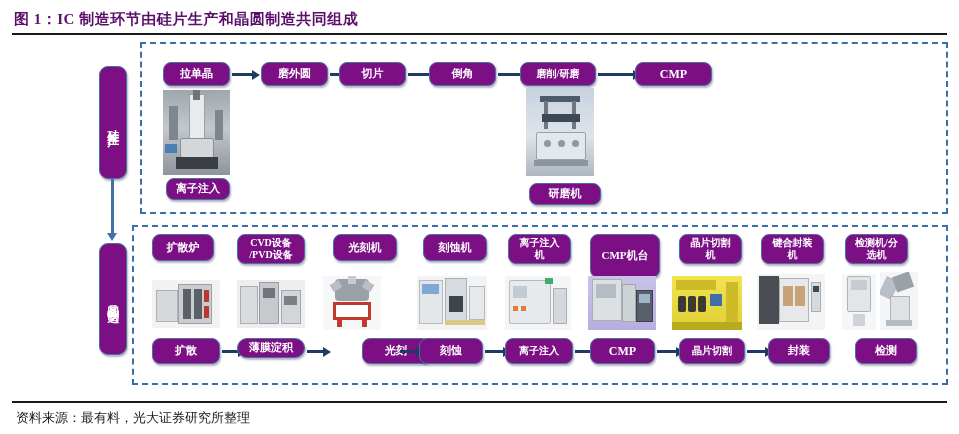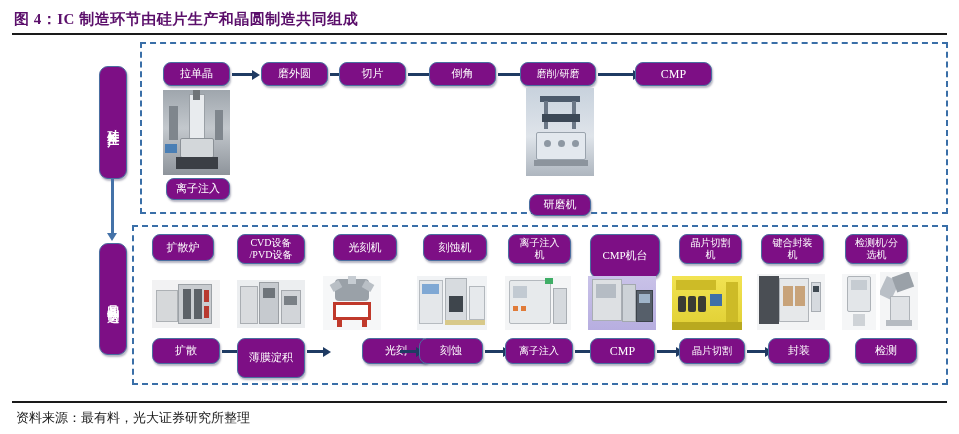--- a/index.html
+++ b/index.html
@@ -95,21 +95,21 @@
     border-top: 8px solid #4472a8;
   }
 
   
   .pbox {
     position: absolute;
     background: #7d0f85;
     border: 1px solid #4a6fa0;
     border-radius: 8px;
     color: #ffffff;
-    font-weight: normal;
+    font-weight: bold;
     font-size: 11px;
     display: flex;
     align-items: center;
     justify-content: center;
     text-align: center;
     line-height: 1.2;
     padding: 1px 2px;
     box-shadow: 1px 2px 2px rgba(40,40,80,0.35);
   }
   .pbox.small { font-size: 10px; }
@@ -136,21 +136,21 @@
     background: #e9e9ec;
   }
   .photo .ph-inner { width: 100%; height: 100%; position: relative; }
 
   
   .mch { position: absolute; }
 </style>
 </head>
 <body>
 
-<div class="fig-title">图 4：IC 制造环节由硅片生产和晶圆制造共同组成</div>
+<div class="fig-title">图 1：IC 制造环节由硅片生产和晶圆制造共同组成</div>
 <div class="title-rule"></div>
 
 <div class="panel" id="panel-silicon"></div>
 <div class="panel" id="panel-wafer"></div>
 
 <div class="vpill" id="vpill-silicon">
   <span>硅片生产</span>
 </div>
 <div class="vconnector"></div>
 <div class="vpill" id="vpill-wafer">
@@ -195,21 +195,21 @@
     <div class="mch" style="left:18px;top:13px;width:4px;height:28px;background:#6b7786;"></div>
     <div class="mch" style="left:46px;top:13px;width:4px;height:28px;background:#6b7786;"></div>
     <div class="mch" style="left:16px;top:26px;width:38px;height:8px;background:#3c4856;"></div>
     <div class="mch" style="left:10px;top:44px;width:50px;height:28px;background:#e3e8ee;border:1px solid #9aa3ad;border-radius:2px;"></div>
     <div class="mch" style="left:18px;top:52px;width:7px;height:7px;border-radius:50%;background:#8e98a3;"></div>
     <div class="mch" style="left:32px;top:52px;width:7px;height:7px;border-radius:50%;background:#8e98a3;"></div>
     <div class="mch" style="left:46px;top:52px;width:7px;height:7px;border-radius:50%;background:#8e98a3;"></div>
     <div class="mch" style="left:8px;top:72px;width:54px;height:6px;background:#8c949d;"></div>
   </div>
 </div>
-<div class="pbox" style="left:529px; top:194px; width:62px; height:22px;text-align:right;">研磨机</div>
+<div class="pbox" style="left:529px; top:183px; width:72px; height:22px;text-align:right;">研磨机</div>
 
 <div class="pbox" style="left:152px; top:234px; width:62px; height:27px;">扩散炉</div>
 <div class="pbox small" style="left:237px; top:234px; width:68px; height:30px; white-space:pre-line;">CVD设备
 /PVD设备</div>
 <div class="pbox" style="left:333px; top:234px; width:64px; height:27px;">光刻机</div>
 <div class="pbox" style="left:423px; top:234px; width:64px; height:27px;">刻蚀机</div>
 <div class="pbox small" style="left:508px; top:234px; width:63px; height:30px; white-space:pre-line;">离子注入
 机</div>
 <div class="pbox" style="left:590px; top:234px; width:70px; height:44px;">CMP机台</div>
 <div class="pbox small" style="left:679px; top:234px; width:63px; height:30px; white-space:pre-line;">晶片切割
@@ -321,21 +321,21 @@
     <div class="mch" style="left:2px;top:6px;width:14px;height:20px;background:#b9bfc6;transform:rotate(25deg);"></div>
     <div class="mch" style="left:14px;top:2px;width:18px;height:16px;background:#9aa1a8;transform:rotate(-20deg);"></div>
     <div class="mch" style="left:10px;top:24px;width:20px;height:26px;background:#dfe2e5;border:1px solid #aeb3b8;"></div>
     <div class="mch" style="left:6px;top:48px;width:26px;height:6px;background:#b6bbc1;"></div>
   </div>
 </div>
 
 <div class="pbox" style="left:152px; top:338px; width:68px; height:26px;">扩散</div>
 <div class="arrow" style="left:222px; top:350px; width:17px;"></div>
 
-<div class="pbox" style="left:237px; top:338px; width:68px; height:40px;">薄膜淀积</div>
+<div class="pbox" style="left:237px; top:338px; width:68px; height:20px;border-radius:10px;">薄膜淀积</div>
 <div class="arrow" style="left:307px; top:350px; width:17px;"></div>
 
 <div class="pbox" style="left:330px; top:338px; width:68px; height:26px;margin-left:32px;">光刻</div>
 <div class="arrow" style="left:400px; top:350px; width:17px;"></div>
 
 <div class="pbox" style="left:419px; top:338px; width:64px; height:26px;text-align:right;">刻蚀</div>
 <div class="arrow" style="left:485px; top:350px; width:19px;"></div>
 
 <div class="pbox small" style="left:505px; top:338px; width:68px; height:26px;">离子注入</div>
 <div class="arrow" style="left:575px; top:350px; width:17px;"></div>

